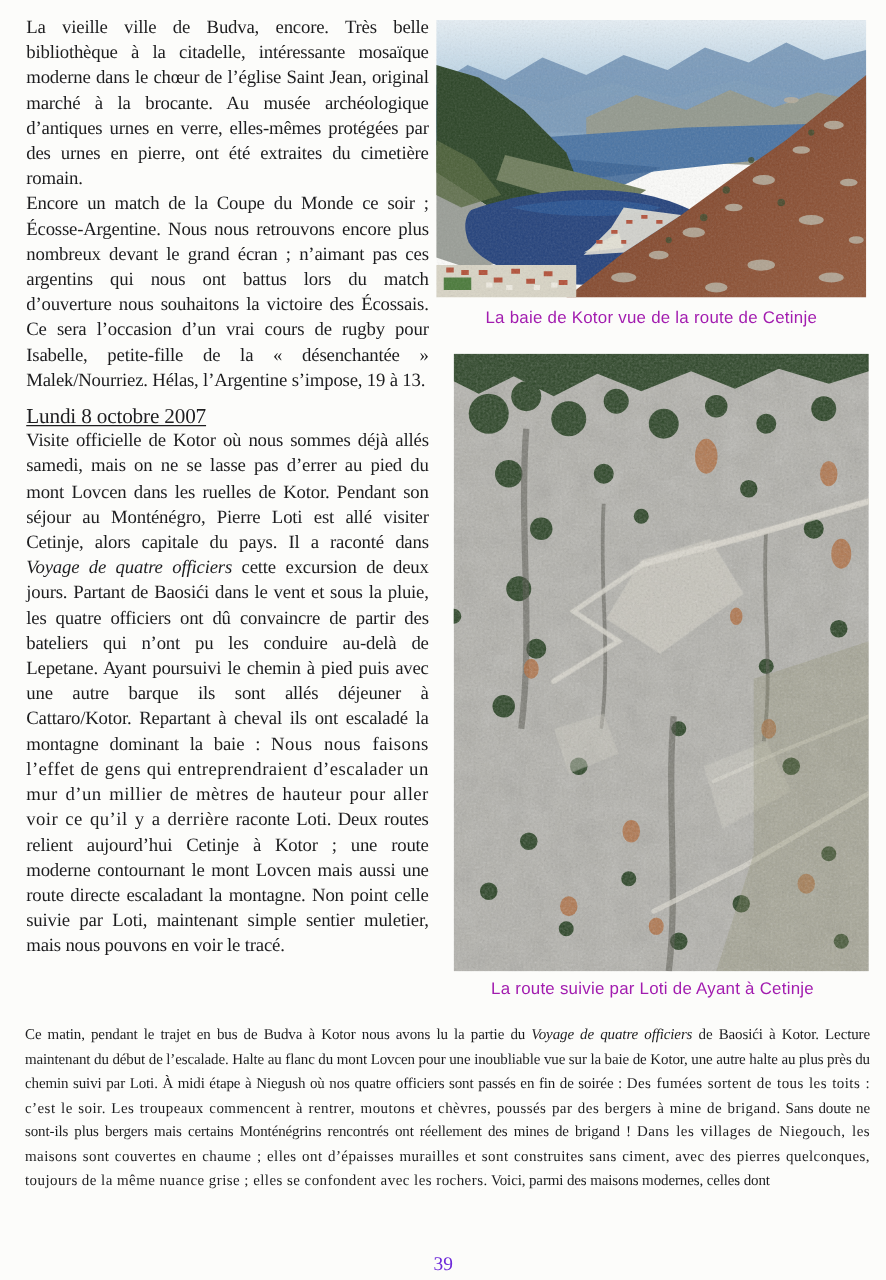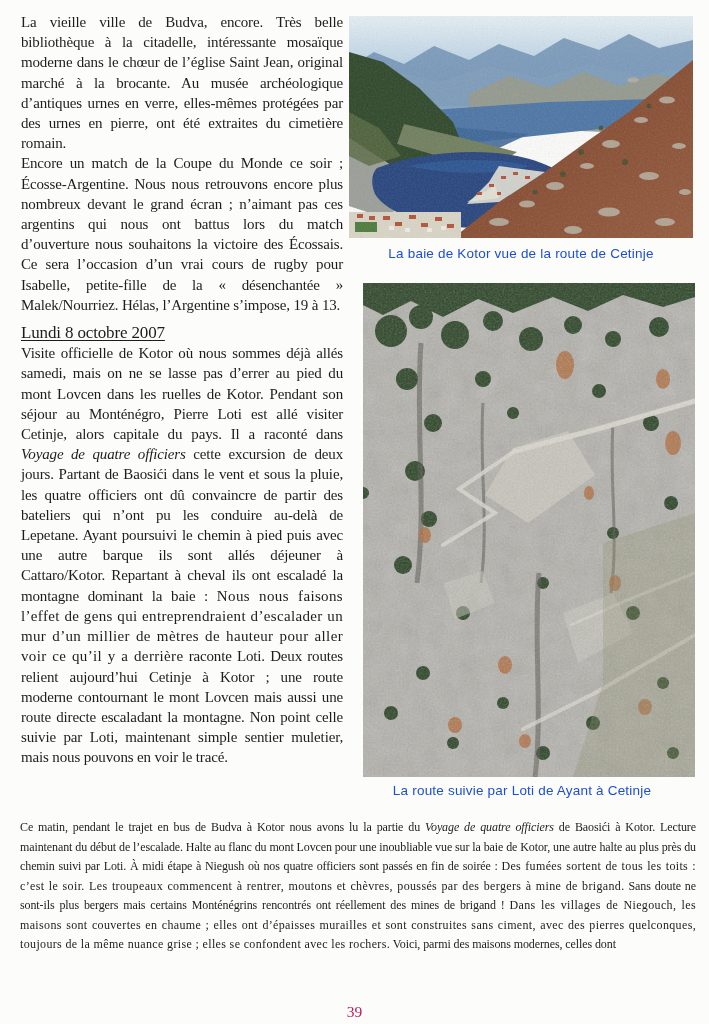--- a/index.html
+++ b/index.html
@@ -21,32 +21,32 @@
     text-decoration:underline;text-underline-offset:2px;
   }
   .title-italic{font-style:italic;}
   .script{letter-spacing:0.35px;}
   
   .photo1{position:absolute;left:349px;top:16px;width:344px;height:222px;}
   .photo2{position:absolute;left:363px;top:283px;width:332px;height:494px;}
   .photo1 svg,.photo2 svg{display:block;width:100%;height:100%;}
   .caption{
     position:absolute;font-family:"Liberation Sans",sans-serif;
-    font-size:13.5px;color:#1d4ed8;text-align:center;letter-spacing:0.2px;
+    font-size:13.5px;color:#a21caf;text-align:center;letter-spacing:0.2px;
   }
   .caption-1{left:349px;top:246px;width:344px;}
   .caption-2{left:349px;top:783px;width:346px;}
   
   .bottom-para{
     position:absolute;left:20px;top:818px;width:676px;
     text-align:justify;font-size:12px;line-height:19.5px;letter-spacing:-0.1px;
   }
   .page-number{
     position:absolute;left:0;top:1003px;width:709px;text-align:center;
-    font-size:15.5px;color:#be185d;
+    font-size:15.5px;color:#6d28d9;
   }
 </style>
 </head>
 <body>
 
 <div class="page">
 
   <div class="left-col">
     <p>La vieille ville de Budva, encore. Très belle bibliothèque à la citadelle, intéressante mosaïque moderne dans le chœur de l’église Saint Jean, original marché à la brocante. Au musée archéologique d’antiques urnes en verre, elles-mêmes protégées par des urnes en pierre, ont été extraites du cimetière romain.</p>
     <p>Encore un match de la Coupe du Monde ce soir ; Écosse-Argentine. Nous nous retrouvons encore plus nombreux devant le grand écran ; n’aimant pas ces argentins qui nous ont battus lors du match d’ouverture nous souhaitons la victoire des Écossais. Ce sera l’occasion d’un vrai cours de rugby pour Isabelle, petite-fille de la « désenchantée » Malek/Nourriez. Hélas, l’Argentine s’impose, 19 à 13.</p>

